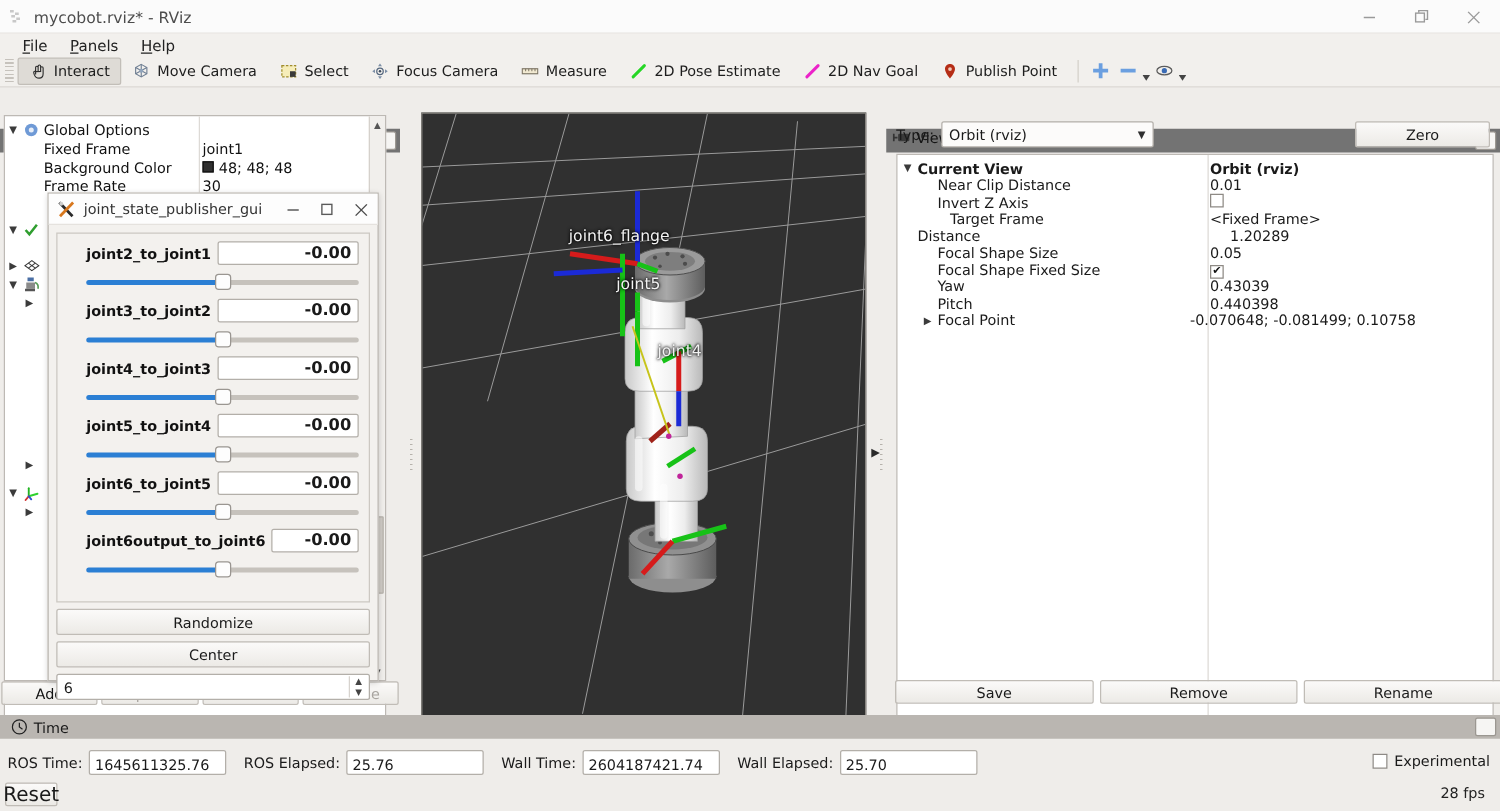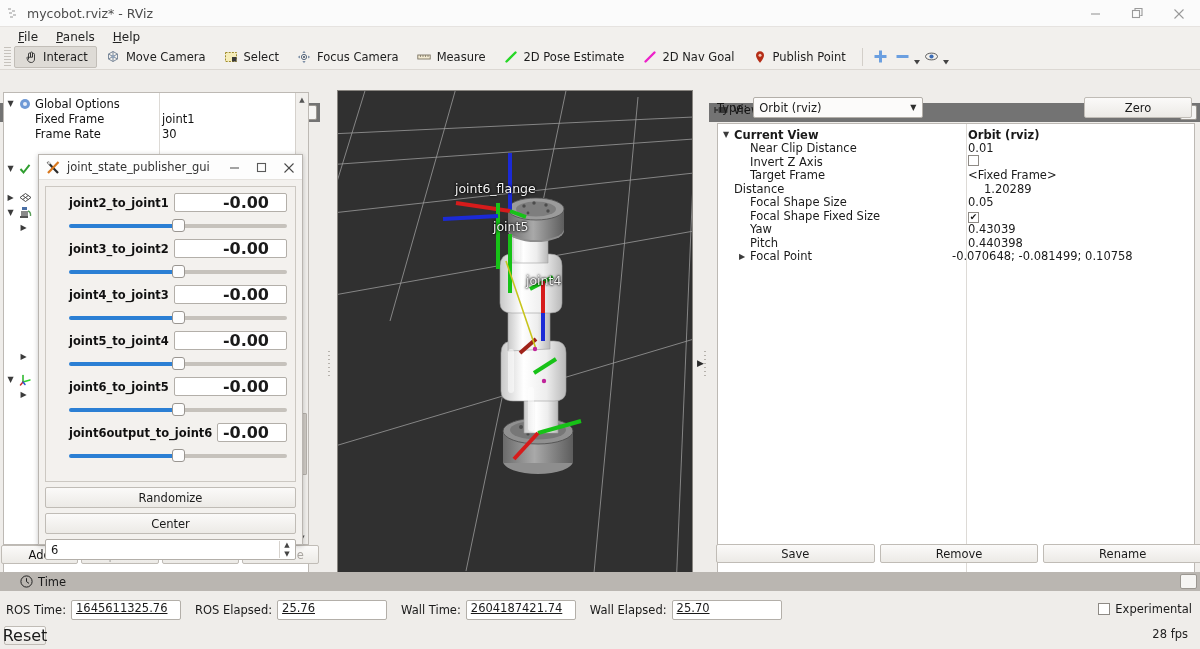--- a/index.html
+++ b/index.html
@@ -255,38 +255,38 @@
   }
 
   
   .time-panel {
     position: absolute; left: 0; top: 572px; width: 1200px; height: 77px;
     background: #efedea;
   }
   .time-header {
     position: absolute; left: 0; top: 0; width: 1200px; height: 19px;
     background: #bab6b1;
-    display: flex; align-items: center; padding-left: 19px;
+    display: flex; align-items: center; padding-left: 8px;
     font-size: 11.5px;
   }
   .time-header .th-icon { width: 15px; display:flex;align-items:center;justify-content:center;margin-right:4px;}
   .time-header .th-float {
     position: absolute; right: 3px; top: 2px; width: 17px; height: 15px;
     background: #f6f5f3; border: 1px solid #9b9791; border-radius: 2px;
   }
   .time-fields {
     position: absolute; left: 6px; top: 28px;
     display: flex; align-items: center;
   }
   .tf-label { font-size: 11.5px; margin-right: 5px; }
   .tf-input {
     height: 20px; background: #fff;
     border: 1px solid #b3afa9; border-radius: 2px;
-    display: flex; align-items: flex-start; padding: 0 4px;
-    font-size: 11.5px; margin-right: 14px; text-decoration: underline;
+    display: flex; align-items: flex-end; padding: 0 4px;
+    font-size: 11.5px; margin-right: 14px;
   }
   .reset-btn {
     position: absolute; left: 4px; top: 626px; width: 42px; height: 19px;
     background: linear-gradient(#fbfaf9, #eceae6);
     border: 1px solid #c0bcb6; border-radius: 2px;
     display:flex;align-items:center;justify-content:center;
     font-size: 16px;
   }
   .experimental {
     position: absolute; right: 8px; top: 602px;
@@ -330,21 +330,21 @@
   .joint-block { margin-bottom: 7px; margin-left: 15px; }
   .joint-top { display: flex; align-items: center; }
   .joint-name {
     font-size: 11.5px; font-weight: bold; color: #111;
     white-space: nowrap; margin-right: 5px;
   }
   .joint-val {
     flex: 1; height: 19px;
     background: #fff; border: 1px solid #b3afa9; border-radius: 2px;
     display: flex; align-items: center; justify-content: flex-end;
-    padding-right: 17px; font-size: 16px; font-weight: bold;
+    padding-right: 5px; font-size: 13px; font-weight: bold;
   }
   .joint-slider {
     position: relative;
     margin-top: 7px; height: 13px;
   }
   .js-track-left {
     position: absolute; left: 0; top: 5px; height: 4px;
     background: #2b7fd4; border-radius: 2px;
   }
   .js-track-right {
@@ -573,20 +573,29 @@
           <span class="tw-label">Global Options</span>
         </div>
 
         <div class="tree-row">
           <span class="tw-arrow"></span>
           <span class="tw-icon"></span>
           <span class="tw-label">Fixed Frame</span>
           <span class="tw-value">joint1</span>
         </div>
 
+        <div class="tree-row">
+          <span class="tw-arrow"></span>
+          <span class="tw-icon"></span>
+          <span class="tw-label">Background Color</span>
+          <span class="tw-value">
+            <span class="swatch"></span>
+            <span>48; 48; 48</span>
+          </span>
+        </div>
 
         <div class="tree-row">
           <span class="tw-arrow"></span>
           <span class="tw-icon"></span>
           <span class="tw-label">Frame Rate</span>
           <span class="tw-value">30</span>
         </div>
 
         <div class="tree-row" style="margin-top:20px;">
           <span class="tw-arrow">▼</span>
@@ -824,21 +833,21 @@
           <span class="vv">0.01</span>
         </div>
 
         <div class="vrow" style="padding-left:32px;">
           <span class="vl">Invert Z Axis</span>
           <span class="vv">
             <span class="vcheck"></span>
           </span>
         </div>
 
-        <div class="vrow" style="padding-left:32px;">
+        <div class="vrow" style="padding-left:42px;">
           <span class="vl">Target Frame</span>
           <span class="vv">&lt;Fixed Frame&gt;</span>
         </div>
 
         <div class="vrow" style="margin-left:16px;">
           <span class="vl">Distance</span>
           <span class="vv">1.20289</span>
         </div>
 
         <div class="vrow" style="padding-left:32px;">

